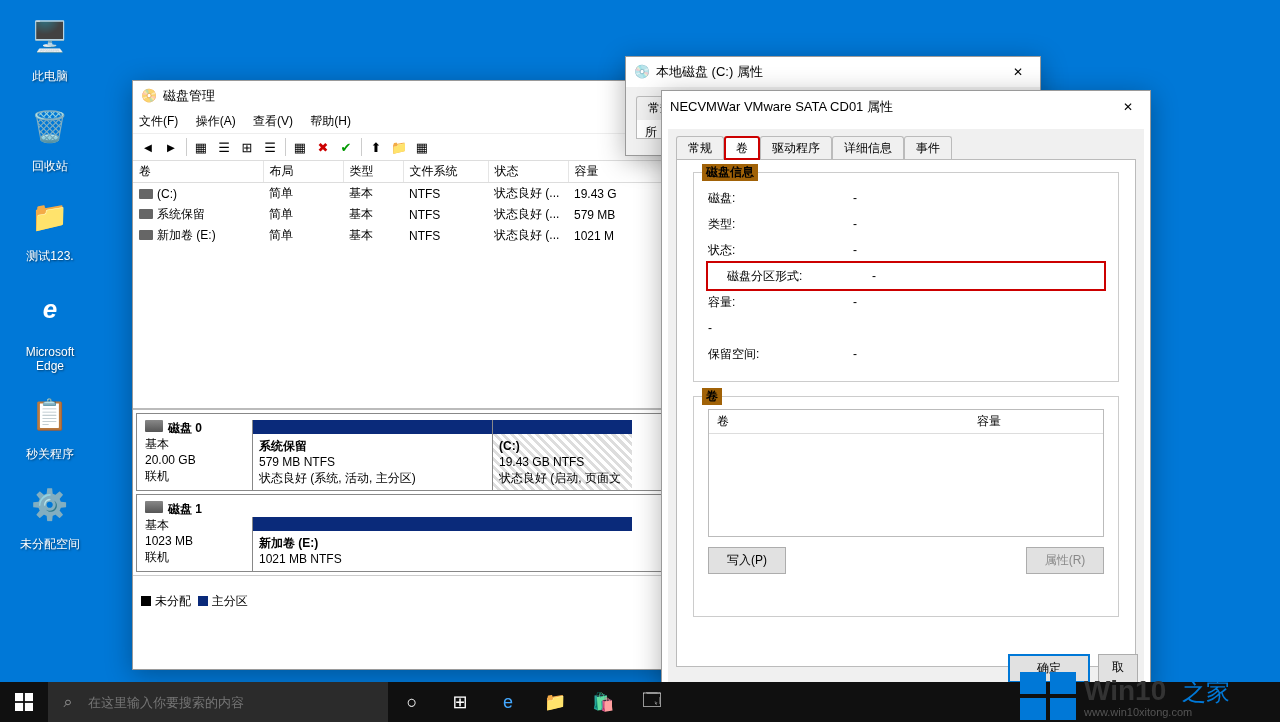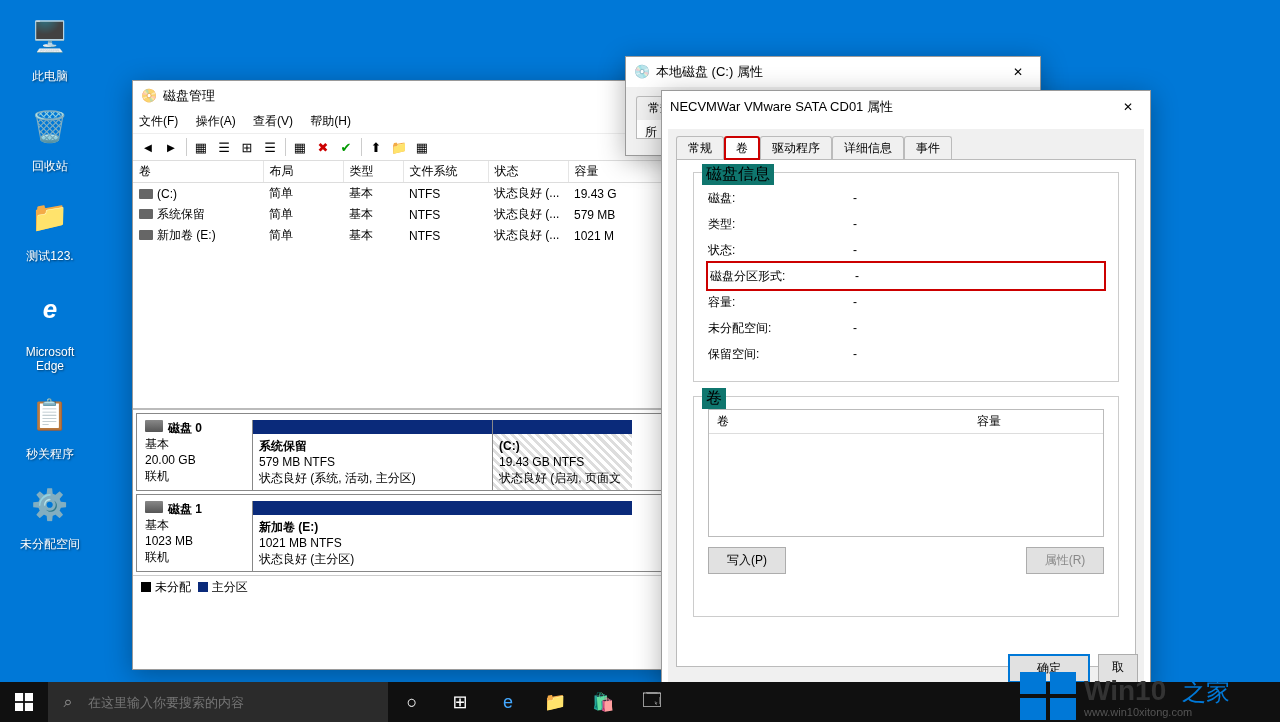--- a/index.html
+++ b/index.html
@@ -36,38 +36,38 @@
 #dm .disk-row { display:flex; border: 1px solid #888; margin: 3px; align-items: flex-end; }
 #dm .disk-info { width: 115px; padding: 6px 8px; font-size: 12px; line-height: 16px; }
 #dm .disk-info .dh { font-weight: bold; }
 #dm .disk-info .dico { display:inline-block; width:18px; height:12px; background:linear-gradient(#888,#555); margin-right:5px; border-radius:1px; }
 #dm .disk-parts { flex:1; display:flex; }
 #dm .part { border-left: 1px solid #888; padding: 4px 6px; font-size: 12px; line-height:16px; }
 #dm .part .pbar { height: 14px; background: #0a2a7a; margin: -4px -6px 4px -6px; }
 #dm .part.hatch { background: repeating-linear-gradient(45deg, #fff, #fff 3px, #ddd 3px, #ddd 6px); }
 #dm .part.hatch .pbar { background: #0a2a7a; }
 #dm .part b { font-weight: bold; }
-#dm .legend { padding: 3px 8px; font-size:12px; border-top:1px solid #ccc; }
+#dm .legend { padding: 17px 8px; font-size:12px; border-top:1px solid #ccc; }
 #dm .legend .sw { display:inline-block; width:10px; height:10px; margin-right:4px; position:relative; top:1px; }
 
 
 #prop1 { left: 625px; top: 56px; width: 416px; height: 100px; background: #f0f0f0; }
 #prop2 { left: 661px; top: 90px; width: 490px; height: 604px; background: #fff; }
 #prop2 .inner { background:#f0f0f0; margin:6px; height:calc(100% - 48px); padding: 6px 8px 8px; }
 .tabs { display:flex; height: 24px; position:relative; top:1px; }
 .tab { padding: 3px 11px; border: 1px solid #bbb; border-bottom: none; background:#f0f0f0; font-size:12px; margin-right:0px; position:relative; border-radius:3px 3px 0 0; }
 .tab.active { background:#fff; z-index:2; }
 .tab.hl { border: 2px solid #c00; padding: 2px 10px; }
 .tab-content { border: 1px solid #bbb; background:#fff; padding: 12px 16px; height: 508px; position:relative; }
 .group { border: 1px solid #ccc; padding: 12px 14px 14px; position: relative; margin-bottom: 14px; }
-.group-title { position:absolute; top:-9px; left:8px; background:#0f766e; padding:0 4px; font-size:16px; }
+.group-title { position:absolute; top:-9px; left:8px; background:#a16207; padding:0 4px; font-size:12px;font-weight:bold; }
 .kv { display:flex; font-size:12px; line-height: 26px; }
 .kv .k { width: 145px; }
 .kv .v { flex:1; }
-.kv.hl { border: 2px solid #c00; margin: -2px; padding: 0 2px; justify-content: center; }
+.kv.hl { border: 2px solid #c00; margin: -2px; padding: 0 19px; justify-content: center; }
 .vol-table { border:1px solid #bbb; height: 128px; }
 .vol-table .vhead { display:flex; border-bottom:1px solid #ddd; }
 .vol-table .vhead div { padding:3px 8px; font-size:12px; }
 .btn { background:#e1e1e1; border:1px solid #adadad; padding: 4px 0; font-size:12px; width: 78px; text-align:center; }
 .btn.disabled { color:#888; }
 .dlg-btns { position:absolute; bottom:10px; right:12px; display:flex; gap:8px; }
 .dlg-btns .btn { width: 82px; }
 .dlg-btns .btn.primary { border:2px solid #0078d7; }
 
 
@@ -198,21 +198,21 @@
           </div>
         </div>
         <div class="disk-row">
           <div class="disk-info">
             <div><span class="dico"></span><span class="dh">磁盘 1</span></div>
             <div>基本</div>
             <div>1023 MB</div>
             <div>联机</div>
           </div>
           <div class="disk-parts">
-            <div class="part" style="width: 380px;"><div class="pbar"></div><b>新加卷 (E:)</b><div>1021 MB NTFS</div><div>状态良好 (主分区)</div></div>
+            <div class="part" style="width: 380px;"><div class="pbar"></div><b>新加卷 (E:)</b><div>1021 MB NTFS</div></div>
           </div>
         </div>
       </div>
     <div class="legend">
       <span class="sw" style="background:#000"></span><span>未分配</span>
       &nbsp;<span class="sw" style="background:#0a2a7a"></span><span>主分区</span>
     </div>
   </div>
 </div>
 
@@ -265,21 +265,20 @@
             </div>
             <div class="kv hl">
               <div class="k">磁盘分区形式:</div>
               <div class="v">-</div>
             </div>
             <div class="kv">
               <div class="k">容量:</div>
               <div class="v">-</div>
             </div>
             <div class="kv">
-              <div class="k">未分配空间:</div>
               <div class="v">-</div>
             </div>
             <div class="kv">
               <div class="k">保留空间:</div>
               <div class="v">-</div>
             </div>
           </div>
       </div>
       <div class="group" style="padding-bottom:42px">
         <div class="group-title">卷</div>

